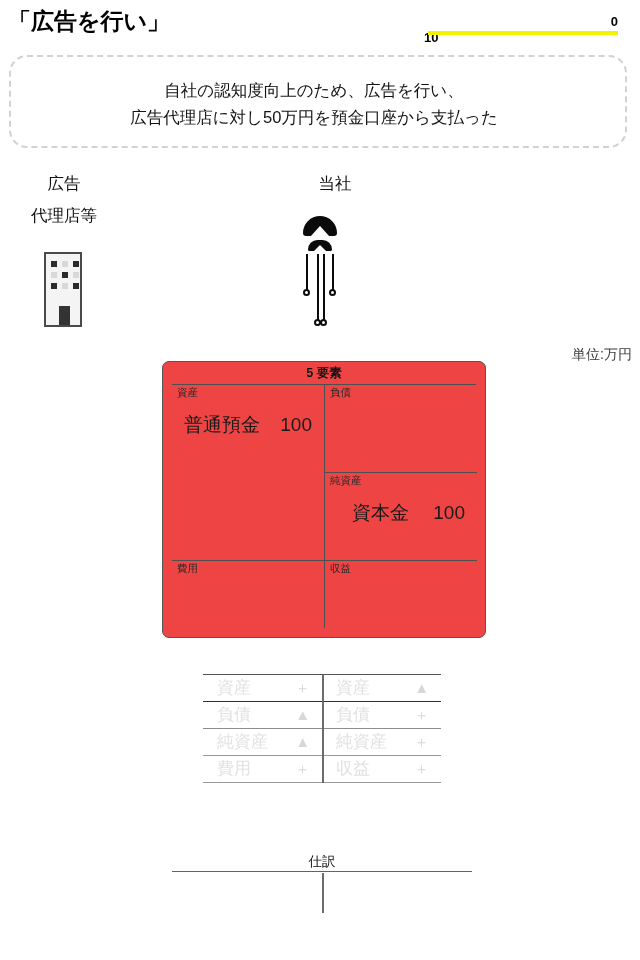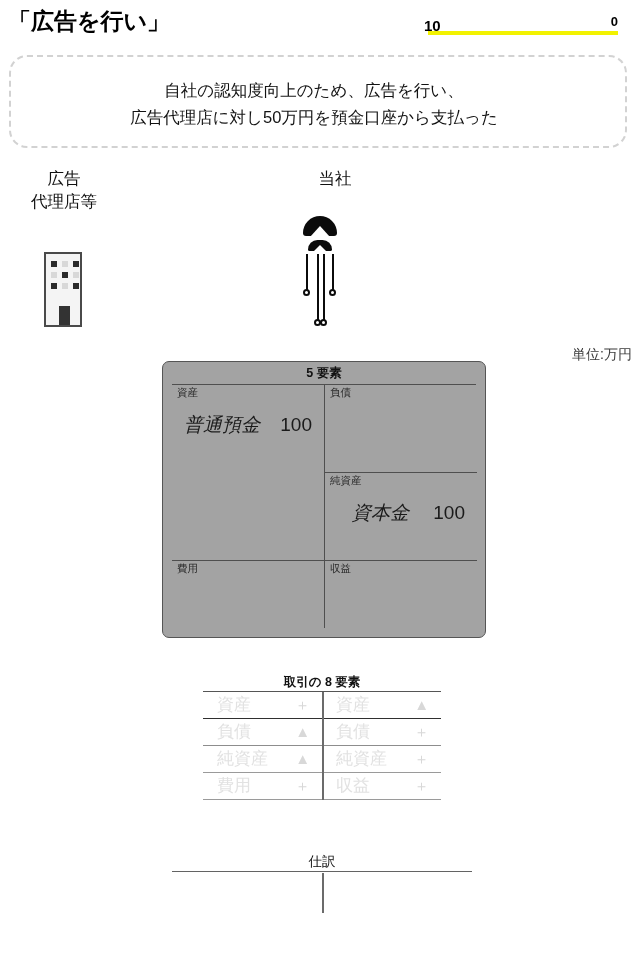--- a/index.html
+++ b/index.html
@@ -31,22 +31,22 @@
   #progress-wrap {
     position: absolute;
     left: 424px;
     top: 14px;
     width: 194px;
     height: 24px;
   }
   #progress-left-label {
     position: absolute;
     left: 0px;
-    top: 4px;
-    font-size: 15px;
+    top: 16px;
+    font-size: 13px;
     font-weight: bold;
     line-height: 16px;
   }
   #progress-right-label {
     position: absolute;
     right: 0px;
     top: 0px;
     font-size: 13px;
     font-weight: bold;
     line-height: 16px;
@@ -82,21 +82,21 @@
     line-height: 27px;
     color: #121212;
     white-space: pre-line;
   }
 
   
   .party-label {
     position: absolute;
     text-align: center;
     font-size: 16.5px;
-    line-height: 23px;
+    line-height: 32px;
     color: #111111;
     white-space: pre-line;
   }
   #party-left-label  { left: 8px;   top: 167px; width: 112px; }
   #party-right-label { left: 279px; top: 167px; width: 112px; }
 
   
   #building-icon {
     position: absolute;
     left: 44px;
@@ -215,21 +215,21 @@
   
   #five-elements-box {
     position: absolute;
     left: 162px;
     top: 361px;
     width: 324px;
     height: 277px;
     box-sizing: border-box;
     border: 1.5px solid #555555;
     border-radius: 7px;
-    background: #a3a3a3;
+    background: #ef4444;
   }
   #five-elements-title {
     position: absolute;
     left: 0; right: 0;
     top: 3px;
     text-align: center;
     font-size: 12.5px;
     font-weight: bold;
     line-height: 16px;
     color: #111111;
@@ -264,21 +264,21 @@
   }
   .fe-entry {
     display: flex;
     align-items: baseline;
     justify-content: flex-start;
     font-size: 19px;
     line-height: 26px;
     color: #1a1a1a;
     margin-top: 12px;
   }
-  .fe-entry .acct   { padding-left: 7px; font-style: italic; }
+  .fe-entry .acct   { padding-left: 7px; }
   .fe-entry .amount { margin-left: auto; padding-right: 12px; }
 
   
   #cell-assets      { top: 0px;   height: 175px; }
   #cell-expenses    { top: 175px; height: 71px;  border-top: 1.5px solid #4f4f4f; }
   
   #cell-liabilities { top: 0px;   height: 87px; }
   #cell-equity      { top: 87px;  height: 88px;  border-top: 1.5px solid #4f4f4f; }
   #cell-revenue     { top: 175px; height: 71px;  border-top: 1.5px solid #4f4f4f; }
 
@@ -459,21 +459,20 @@
           <span class="amount"></span>
         </div>
       </div>
 
     </div>
 
   </div>
 </div>
 
 <div id="eight-elements">
-  <div id="eight-elements-title">取引の 8 要素</div>
   <div id="eight-elements-grid">
 
     <div class="ee-row">
       <div class="ee-cell">
         <span>資産</span>
         <span class="sign">＋</span>
       </div>
       <div class="ee-cell">
         <span>資産</span>
         <span class="sign">▲</span>

